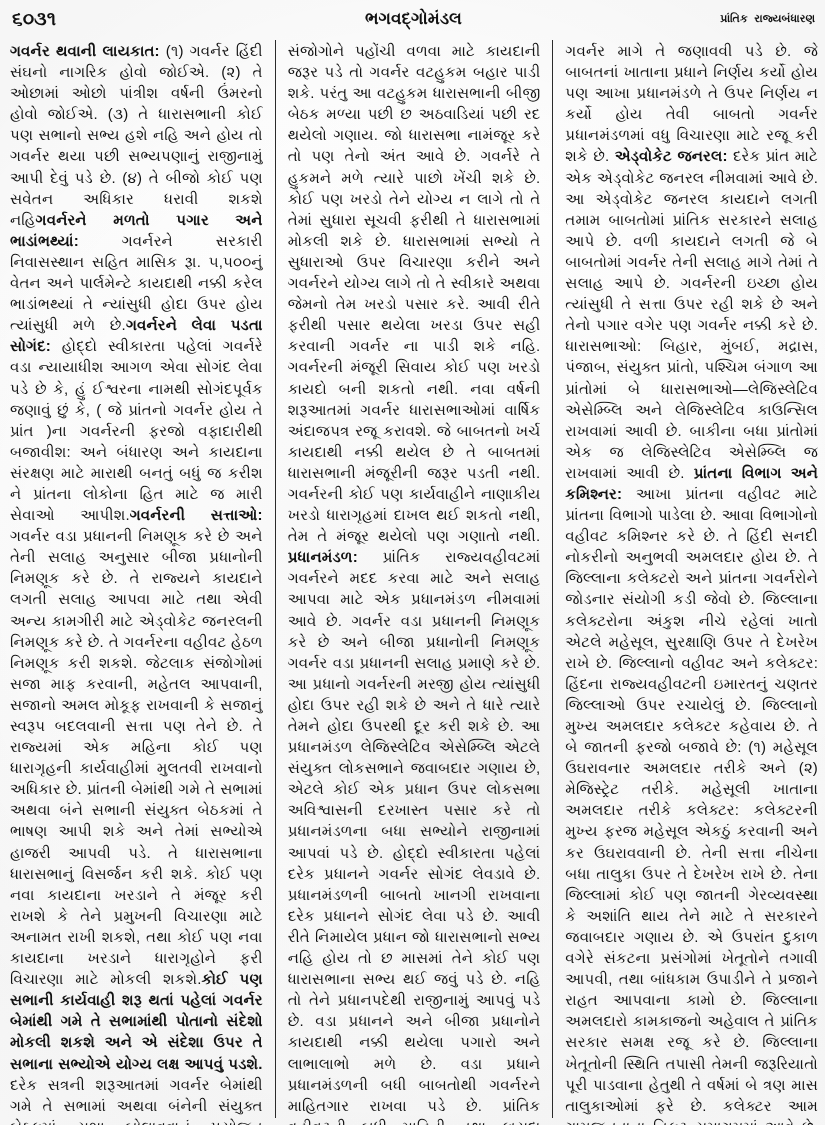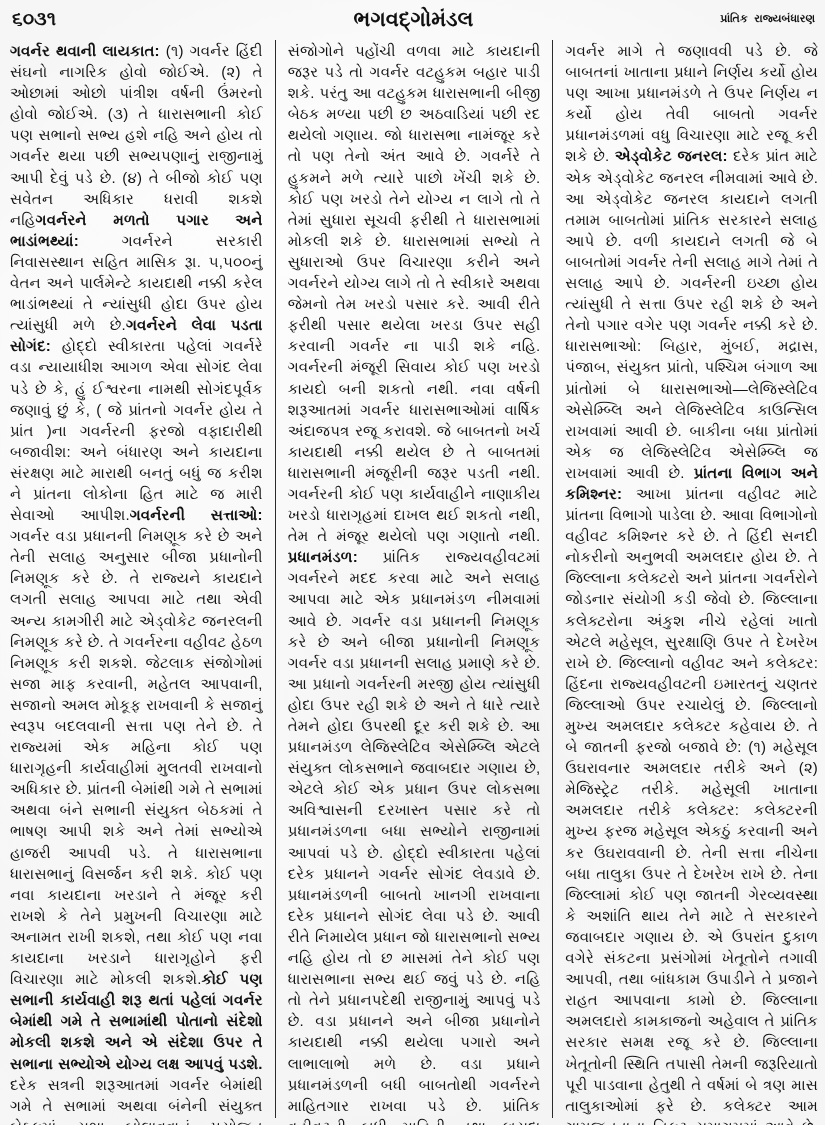--- a/index.html
+++ b/index.html
@@ -50,21 +50,21 @@
     justify-content: space-between;
     z-index: 6;
   }
   .rh-folio {
     font-size: 19px;
     font-weight: 700;
     letter-spacing: 0px;
     font-family: "Liberation Sans", "DejaVu Sans", sans-serif;
   }
   .rh-title {
-    font-size: 21px;
+    font-size: 17px;
     font-weight: 700;
     font-family: Liberation Sans, sans-serif;
     position: absolute;
     left: 0;
     right: 0;
     text-align: center;
   }
   .rh-entry {
     font-size: 11px;
     font-weight: 700;

